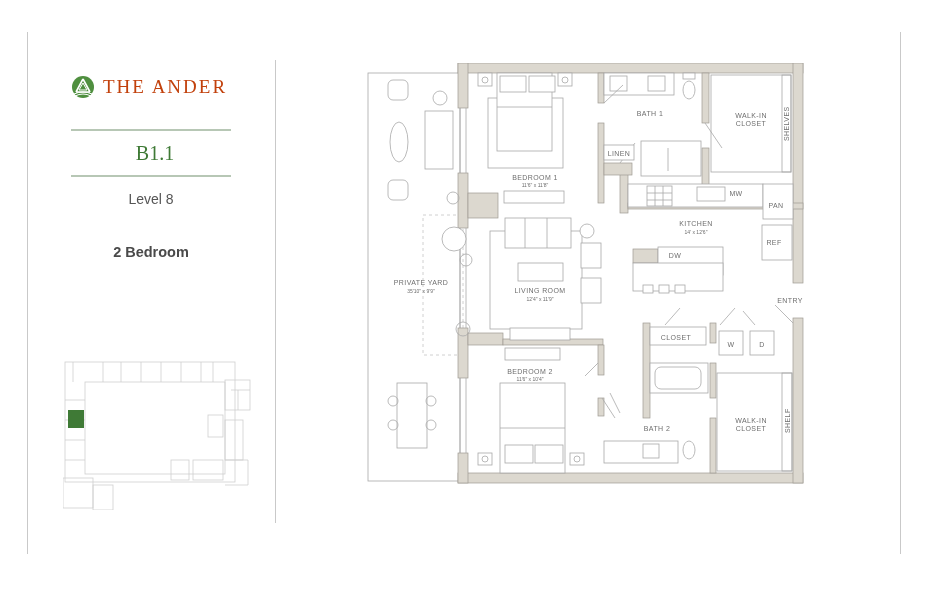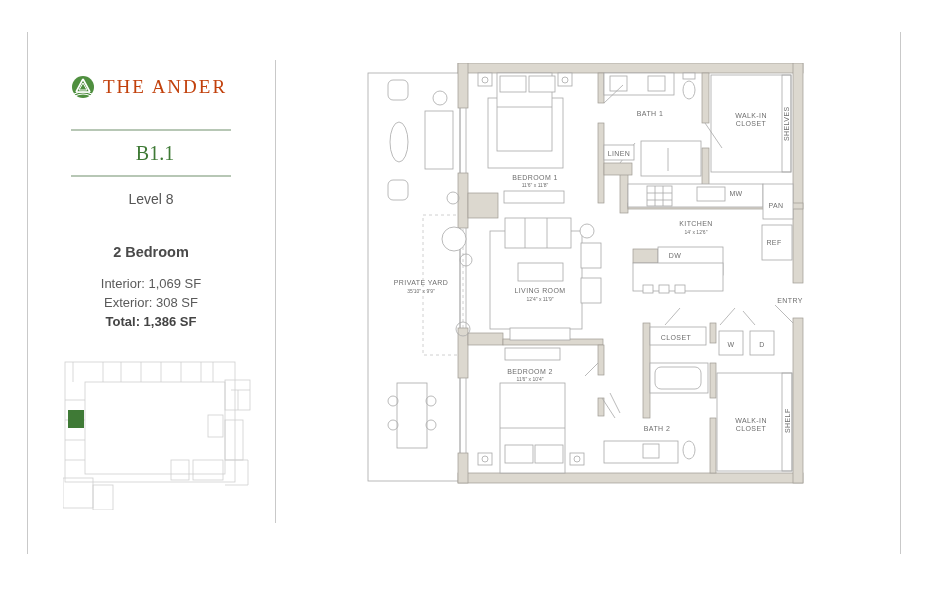--- a/index.html
+++ b/index.html
@@ -41,25 +41,20 @@
     </svg>
     <span class="brand-name">THE ANDER</span>
   </div>
   <div class="rule" style="top:69px;"></div>
   <div class="unit-code">B1.1</div>
   <div class="rule" style="top:115px;"></div>
   <div class="level">Level 8</div>
   <div class="bedbath">
     <div>2 Bedroom</div>
   </div>
-  <div class="areas">
-    <div>Interior: 1,069 SF</div>
-    <div>Exterior: 308 SF</div>
-    <div class="total">Total: 1,386 SF</div>
-  </div>
 
   <svg class="keyplan" viewBox="0 0 205 150">
     <g fill="none" stroke="#cfcfcf" stroke-width="0.8">
       <rect x="2" y="2" width="170" height="120"></rect>
       <rect x="22" y="22" width="140" height="92"></rect>
       <path d="M10 2 V22 M40 2 V22 M58 2 V22 M78 2 V22 M98 2 V22 M118 2 V22 M138 2 V22 M150 2 V22"></path>
       <path d="M2 40 H22 M2 60 H22 M2 80 H22 M2 100 H22"></path>
       <rect x="162" y="20" width="25" height="30"></rect>
       <path d="M168 30 H187 M175 30 V50"></path>
       <rect x="145" y="55" width="15" height="22"></rect>

